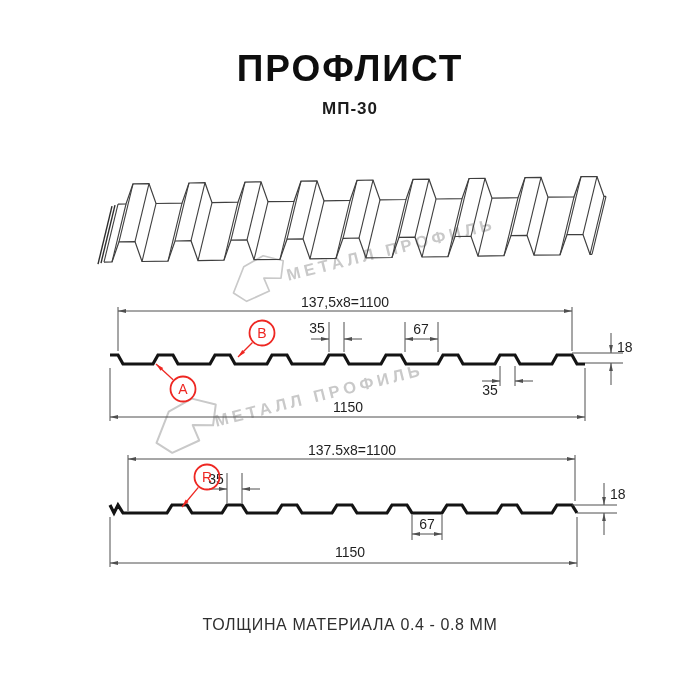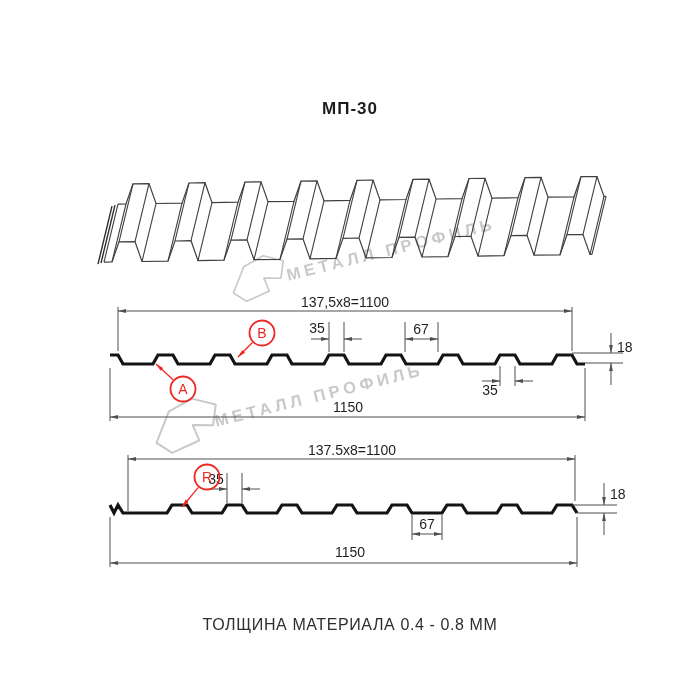--- a/index.html
+++ b/index.html
@@ -147,15 +147,16 @@
       <line x1="577" y1="517" x2="577" y2="567" stroke="#4f4f4f" stroke-width="1"></line>
       <line x1="110" y1="563" x2="577" y2="563" stroke="#4f4f4f" stroke-width="1"></line>
       <polygon points="110.0,563.0 118.0,564.9 118.0,561.1" fill="#4f4f4f"></polygon>
       <polygon points="577.0,563.0 569.0,561.1 569.0,564.9" fill="#4f4f4f"></polygon>
       <text x="350" y="557" text-anchor="middle" font-size="14" fill="#1f1f1f" font-family="&quot;Liberation Sans&quot;,sans-serif">1150</text>
       <circle cx="207" cy="477" r="12.5" fill="none" stroke="#ee2722" stroke-width="1.8"></circle>
       <text x="207" y="482" text-anchor="middle" font-size="14" fill="#ee2722" font-family="&quot;Liberation Sans&quot;,sans-serif">R</text>
       <line x1="198.35751060452952" y1="487.3709872745646" x2="182" y2="507" stroke="#ee2722" stroke-width="1.3"></line>
       <polygon points="182.0,507.0 188.6,502.1 185.7,499.6" fill="#ee2722"></polygon>
     </svg>
+  <div class="title">ПРОФЛИСТ</div>
   <div class="subtitle">МП-30</div>
   <div class="caption">ТОЛЩИНА МАТЕРИАЛА 0.4 - 0.8 ММ</div>
 </div>
 
 </body></html>

